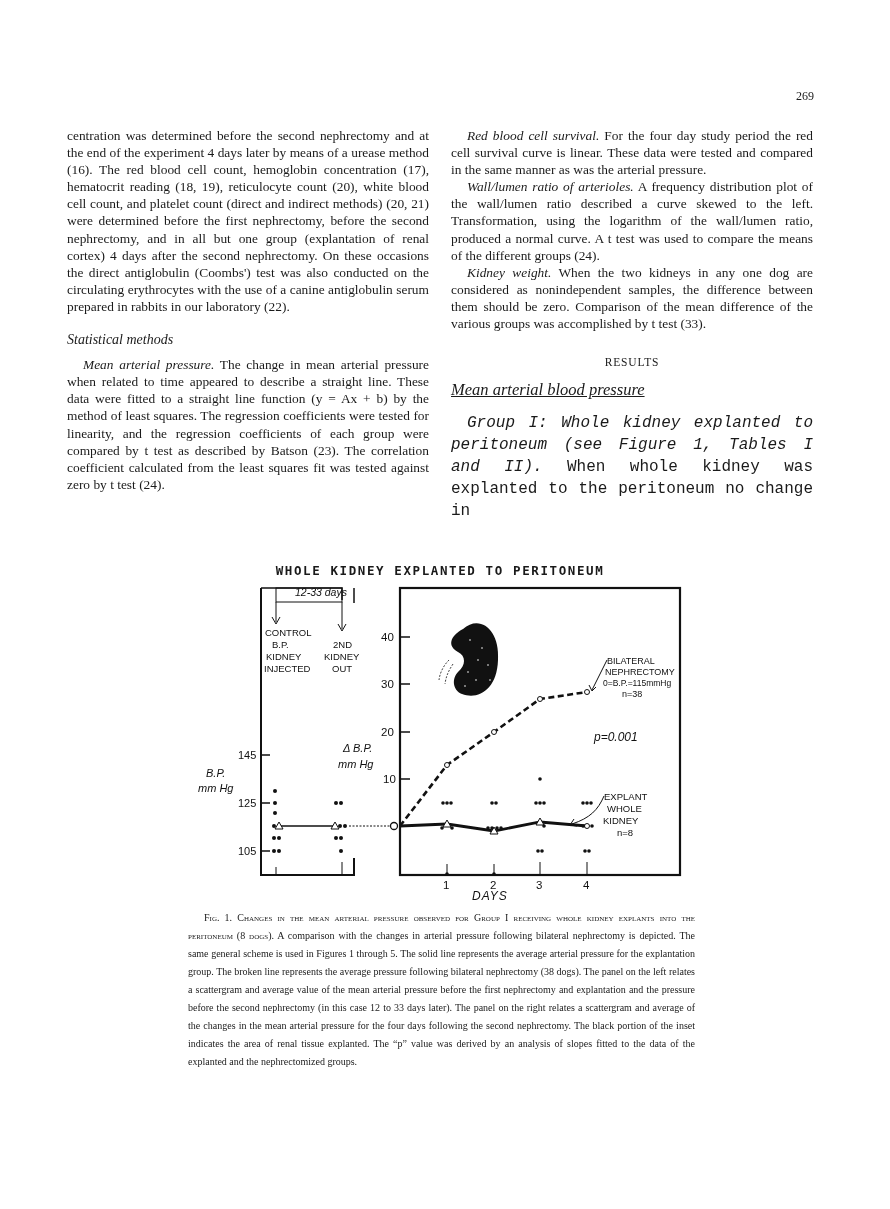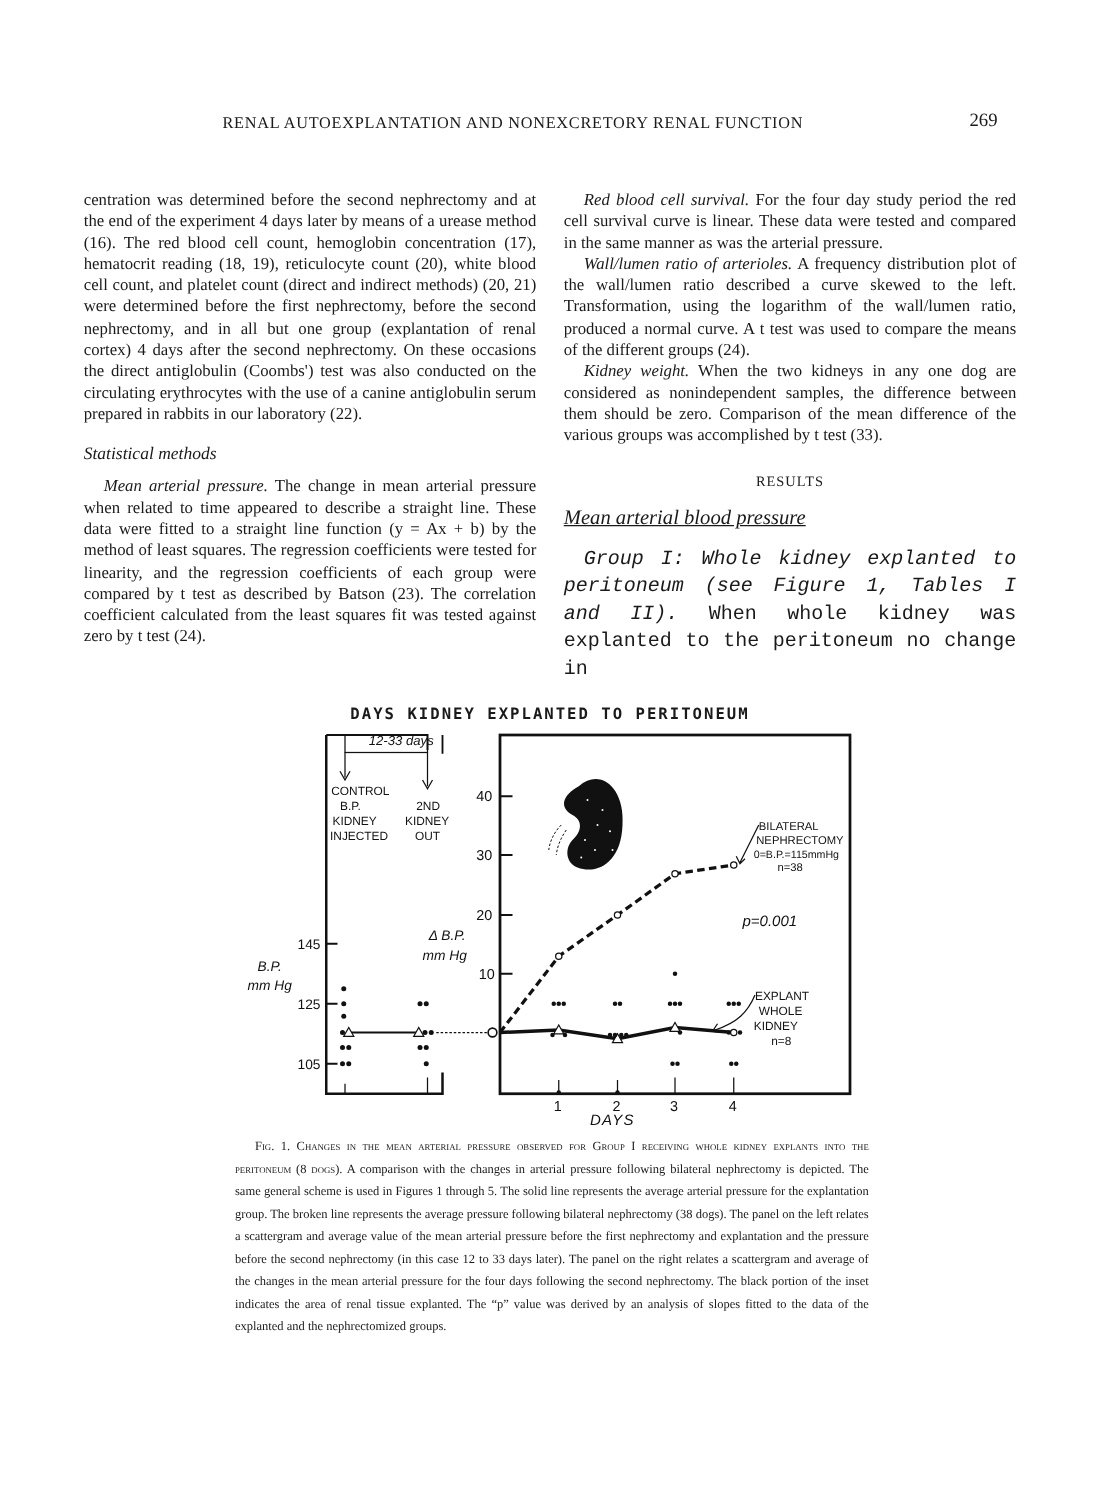--- a/index.html
+++ b/index.html
@@ -1,22 +1,22 @@
 <!DOCTYPE html>
 <html><head>
 <meta charset="utf-8">
 <style>
   html, body { margin:0; padding:0; background:#ffffff; }
   body { width:890px; height:1209px; position:relative; overflow:hidden;
          font-family:"Liberation Serif","DejaVu Serif",serif; color:#1a1a1a; }
   .running-head { position:absolute; top:90px; left:178px; width:636px; height:20px;
                   font-size:13px; letter-spacing:0.6px; }
   .running-head .title { position:absolute; left:0; top:0; }
-  .running-head .pageno { position:absolute; right:16px; top:-1px; font-size:15px; letter-spacing:0; }
-  .col { position:absolute; font-size:13.4px; line-height:17.1px; text-align:justify;margin-top:24px; }
+  .running-head .pageno { position:absolute; right:0; top:-1px; font-size:12px; letter-spacing:0; }
+  .col { position:absolute; font-size:13.4px; line-height:17.1px; text-align:justify; }
   .col-left { left:67px; top:127px; width:362px; }
   .col-right { left:451px; top:127px; width:362px; }
   .col p { margin:0; text-indent:16px; }
   .col p.noindent { text-indent:0; }
   .col .sub { font-style:italic; }
   .sec-title { font-style:italic; margin:16px 0 8px 0; font-size:14px;font-family:Liberation Serif, serif; }
   .results-head { text-align:center; font-size:11.5px; letter-spacing:0.8px; margin:22px 0 10px 0; }
   .sub-head-lg { font-style:italic; font-size:16.5px; margin:0 0 14px 0;text-decoration:underline; }
   .group-para { font-size:16px; line-height:22px;font-family:Liberation Mono, monospace; }
   .figure-title { position:absolute; top:563px; left:190px; width:500px; text-align:center;
@@ -25,40 +25,39 @@
   svg.figure { position:absolute; left:180px; top:580px; }
   .caption { position:absolute; left:188px; top:909px; width:507px; font-size:10px;
              line-height:18px; text-align:justify; }
   .caption .sc { font-variant:small-caps; }
   .caption p { margin:0; text-indent:16px; }
 </style>
 </head>
 <body>
 
 <div class="running-head">
-  <span class="title">RENAL AUTOEXPLANTATION AND NONEXCRETORY RENAL FUNCTION</span>
   <span class="pageno">269</span>
 </div>
 
 <div class="col col-left">
   <p class="noindent">centration was determined before the second nephrectomy and at the end of the experiment 4 days later by means of a urease method (16). The red blood cell count, hemoglobin concentration (17), hematocrit reading (18, 19), reticulocyte count (20), white blood cell count, and platelet count (direct and indirect methods) (20, 21) were determined before the first nephrectomy, before the second nephrectomy, and in all but one group (explantation of renal cortex) 4 days after the second nephrectomy. On these occasions the direct antiglobulin (Coombs') test was also conducted on the circulating erythrocytes with the use of a canine antiglobulin serum prepared in rabbits in our laboratory (22).</p>
   <div class="sec-title">Statistical methods</div>
   <p><span class="sub">Mean arterial pressure.</span><span> The change in mean arterial pressure when related to time appeared to describe a straight line. These data were fitted to a straight line function (y = Ax + b) by the method of least squares. The regression coefficients were tested for linearity, and the regression coefficients of each group were compared by t test as described by Batson (23). The correlation coefficient calculated from the least squares fit was tested against zero by t test (24).</span></p>
 </div>
 
 <div class="col col-right">
   <p><span class="sub">Red blood cell survival.</span><span> For the four day study period the red cell survival curve is linear. These data were tested and compared in the same manner as was the arterial pressure.</span></p>
   <p><span class="sub">Wall/lumen ratio of arterioles.</span><span> A frequency distribution plot of the wall/lumen ratio described a curve skewed to the left. Transformation, using the logarithm of the wall/lumen ratio, produced a normal curve. A t test was used to compare the means of the different groups (24).</span></p>
   <p><span class="sub">Kidney weight.</span><span> When the two kidneys in any one dog are considered as nonindependent samples, the difference between them should be zero. Comparison of the mean difference of the various groups was accomplished by t test (33).</span></p>
   <div class="results-head">RESULTS</div>
   <div class="sub-head-lg">Mean arterial blood pressure</div>
   <p class="group-para"><span class="sub">Group I: Whole kidney explanted to peritoneum (see Figure 1, Tables I and II).</span><span> When whole kidney was explanted to the peritoneum no change in</span></p>
 </div>
 
-<div class="figure-title">DAYS KIDNEY EXPLANTED TO PERITONEUM</div>
+<div class="figure-title">WHOLE KIDNEY EXPLANTED TO PERITONEUM</div>
 
 <svg class="figure" width="520" height="320" viewBox="180 580 520 320" xmlns="http://www.w3.org/2000/svg" font-family="Liberation Sans, DejaVu Sans, sans-serif">
 
   <g stroke="#111" fill="none">
     <path d="M261 588 L261 875 L354 875 L354 858" stroke-width="2"></path>
     <path d="M261 588 L342 588 L342 600" stroke-width="1.5"></path>
     <path d="M354 588 L354 603" stroke-width="1.5"></path>
     <rect x="276" y="588" width="66" height="14" stroke-width="1"></rect>
     <path d="M276 602 L276 622" stroke-width="1"></path>
     <path d="M272 617 L276 624 L280 617" stroke-width="1"></path>

